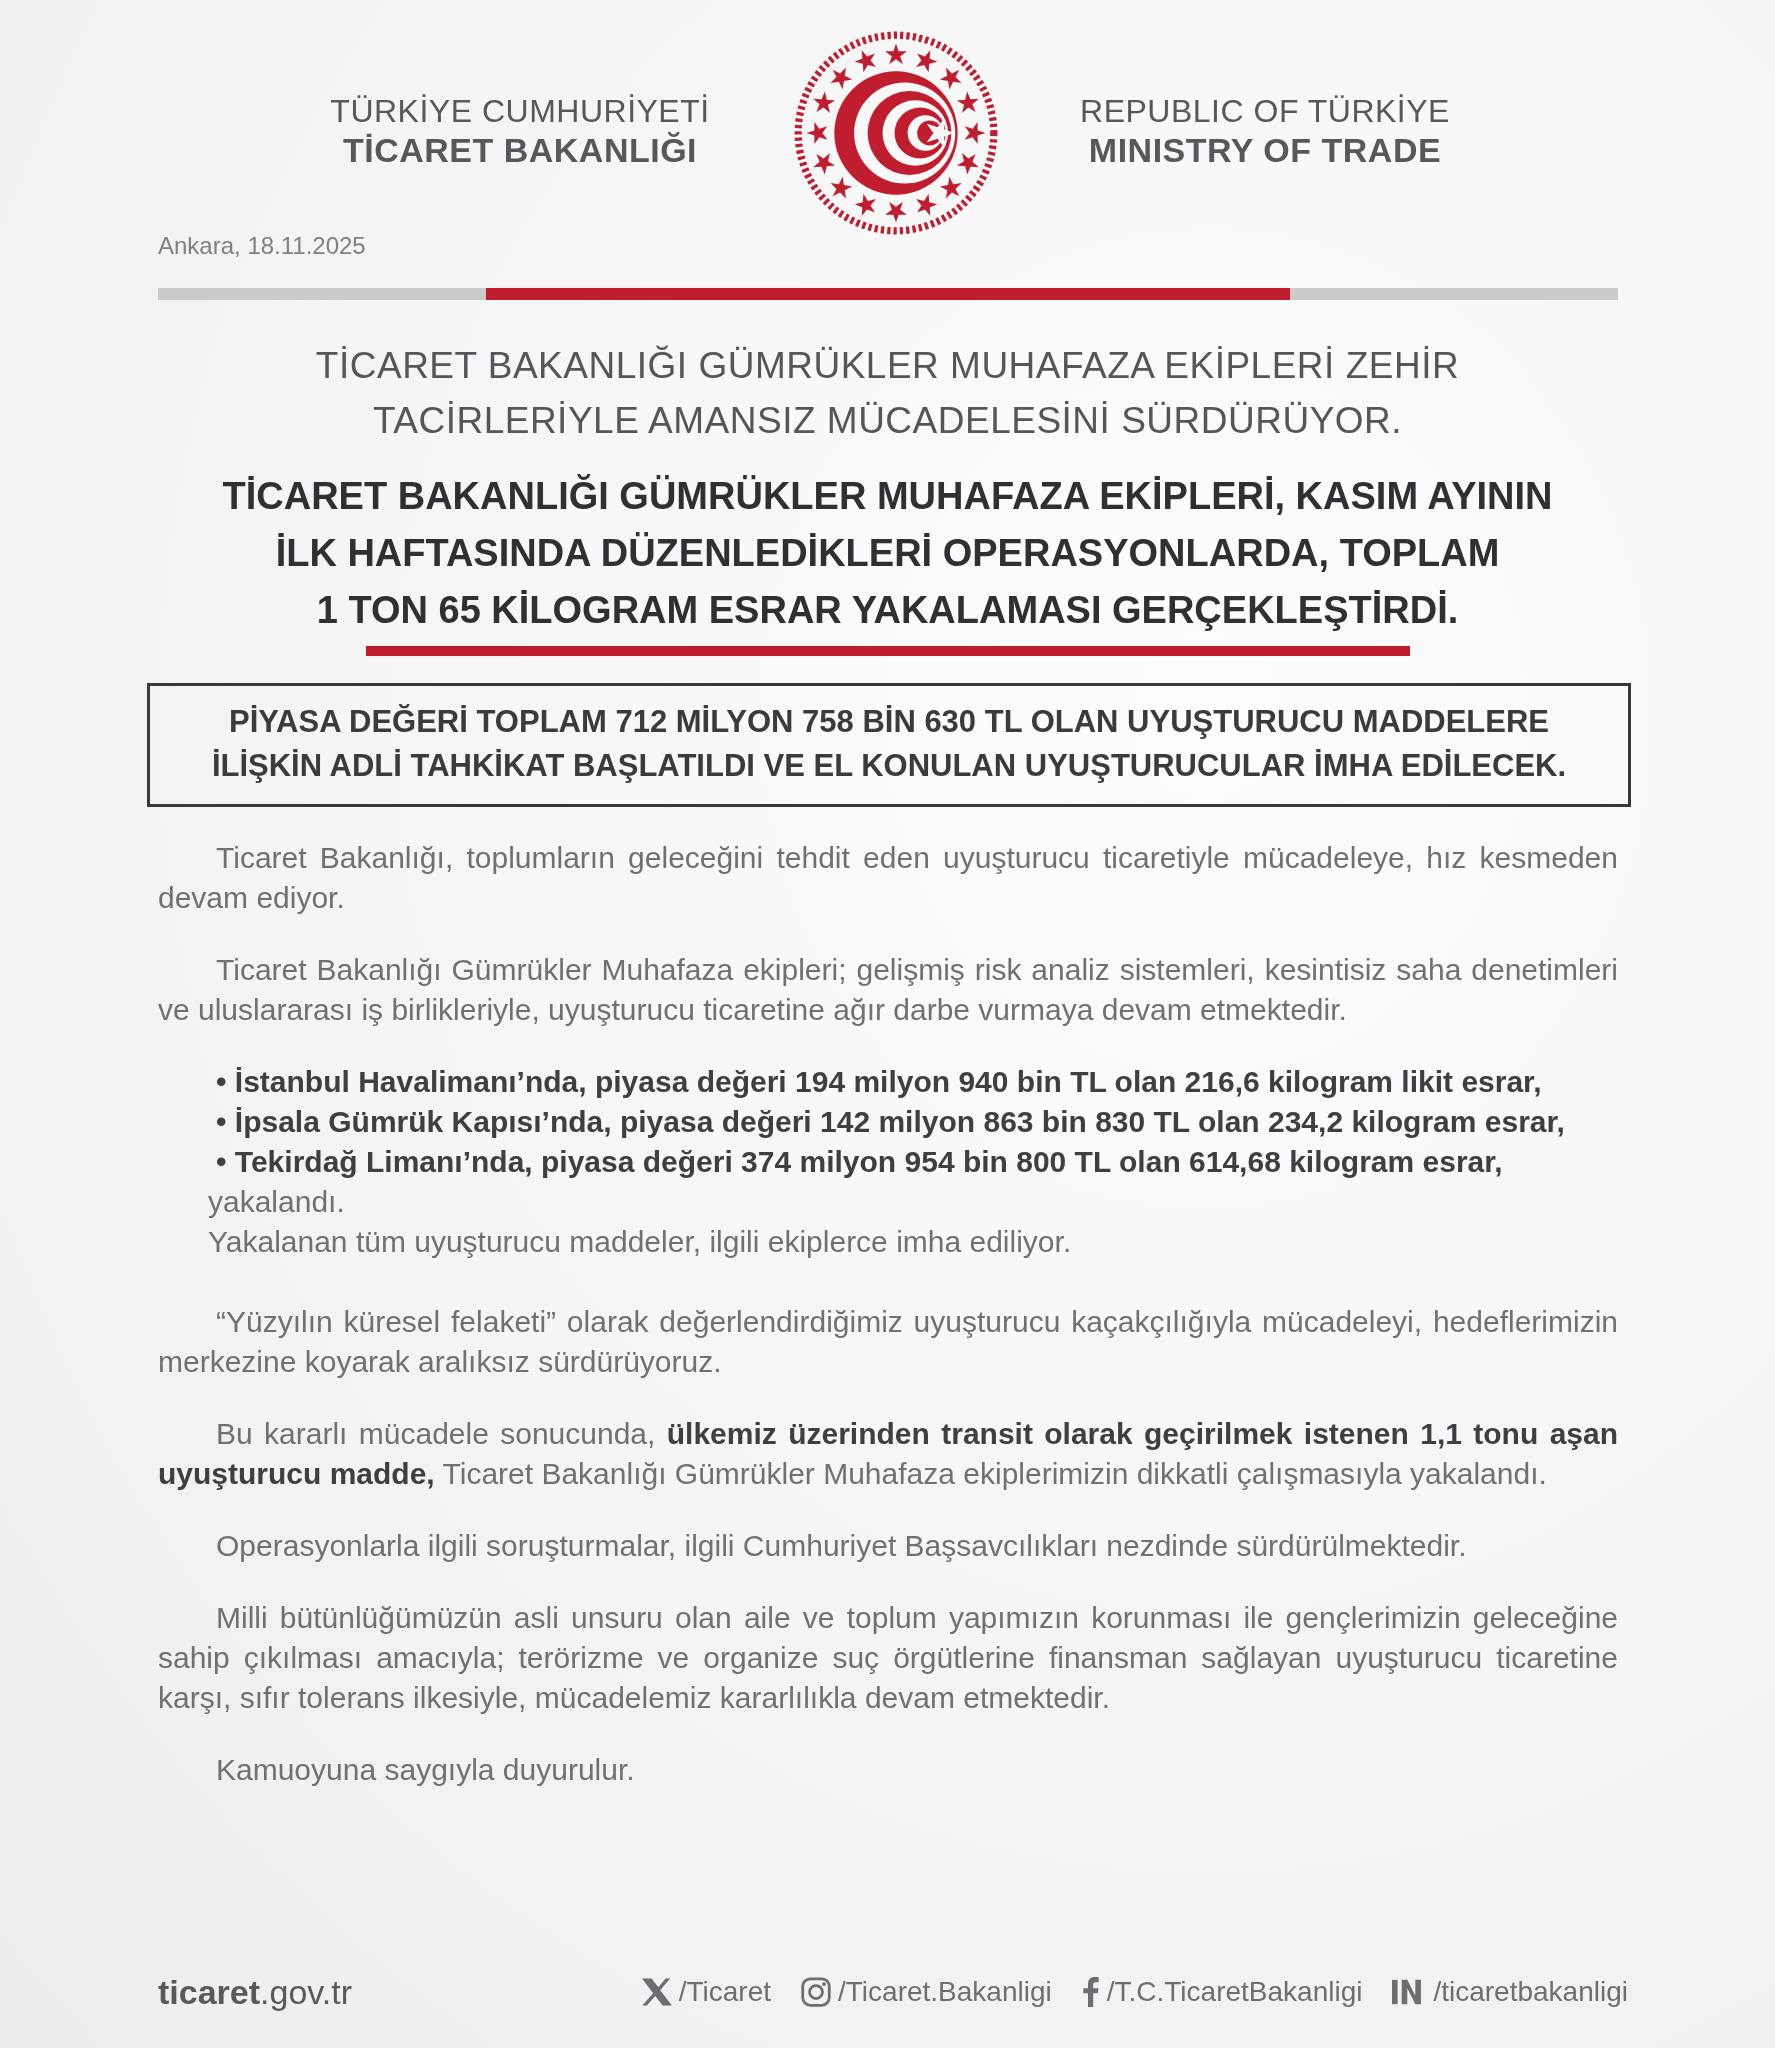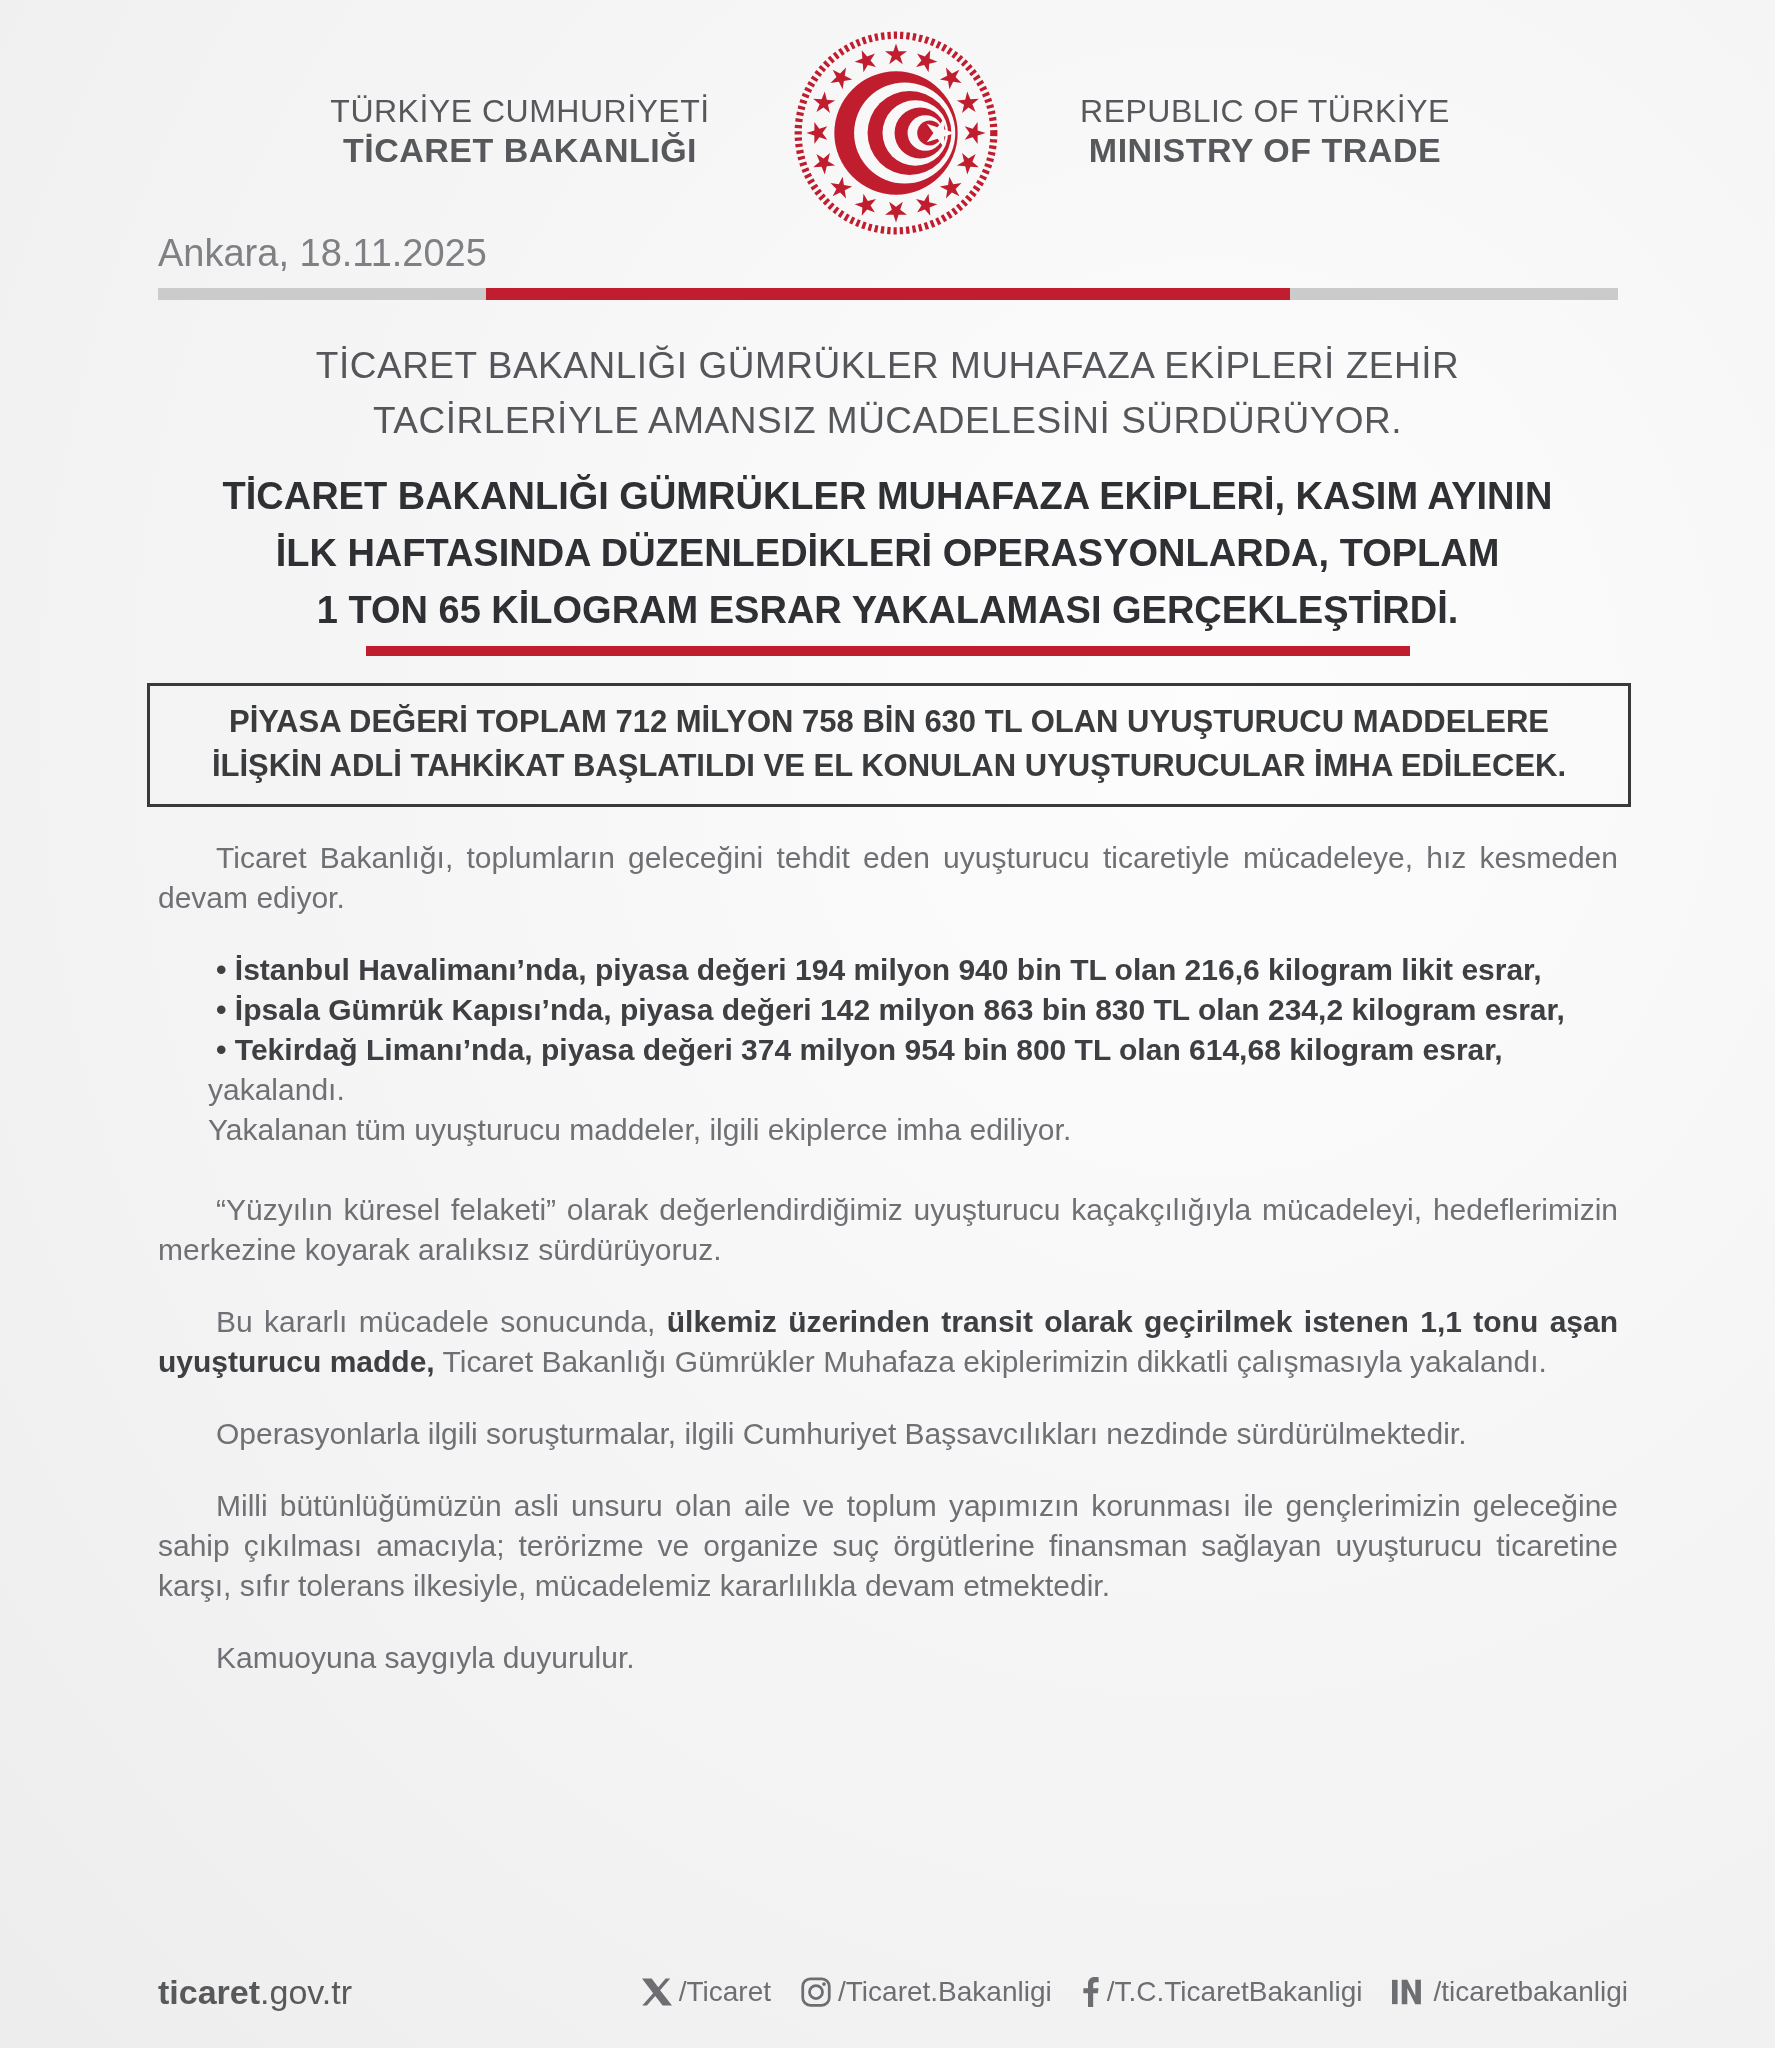--- a/index.html
+++ b/index.html
@@ -10,21 +10,21 @@
   }
   
   .masthead{position:absolute;top:0;left:0;right:0;height:252px;}
   .hdr-block{position:absolute;top:92px;width:530px;text-align:center;color:#57585b;}
   .hdr-block.left{left:255px;}
   .hdr-block.right{left:1000px;}
   .hdr-line1{font-size:32px;letter-spacing:.5px;line-height:38px;font-weight:400;}
   .hdr-line2{font-size:34px;letter-spacing:.5px;line-height:40px;font-weight:700;}
   .logo{position:absolute;left:790px;top:26px;width:212px;height:214px;}
   
-  .date{position:absolute;top:232px;left:158px;font-size:38px;color:#7e8083;}
+  .date{position:absolute;top:232px;left:158px;font-size:24px;color:#7e8083;}
   .divider{position:absolute;top:288px;left:158px;width:1460px;height:12px;background:#cbcbcc;}
   .divider-red{position:absolute;left:328px;top:0;width:804px;height:12px;background:#c01d2e;}
   
   .subtitle{position:absolute;top:338px;left:0;width:1775px;text-align:center;
     color:#55565a;font-size:37px;line-height:55px;letter-spacing:.5px;}
   .subtitle div{white-space:nowrap;}
   .headline{position:absolute;top:468px;left:0;width:1775px;text-align:center;
     color:#2f3033;font-size:38px;line-height:57px;font-weight:700;}
   .headline div{white-space:nowrap;}
   .headline-rule{position:absolute;top:646px;left:366px;width:1044px;height:10px;background:#c01d2e;}
@@ -124,20 +124,21 @@
   </div>
   <div class="headline-rule"></div>
 
   <div class="hbox">
     <div>PİYASA DEĞERİ TOPLAM 712 MİLYON 758 BİN 630 TL OLAN UYUŞTURUCU MADDELERE</div>
     <div>İLİŞKİN ADLİ TAHKİKAT BAŞLATILDI VE EL KONULAN UYUŞTURUCULAR İMHA EDİLECEK.</div>
   </div>
 
   <div class="content">
     <p class="para indent">Ticaret Bakanlığı, toplumların geleceğini tehdit eden uyuşturucu ticaretiyle mücadeleye, hız kesmeden devam ediyor.</p>
+    <p class="para indent">Ticaret Bakanlığı Gümrükler Muhafaza ekipleri; gelişmiş risk analiz sistemleri, kesintisiz saha denetimleri ve uluslararası iş birlikleriyle, uyuşturucu ticaretine ağır darbe vurmaya devam etmektedir.</p>
 
     <div class="ops">
       <p class="bullet">•  İstanbul Havalimanı’nda, piyasa değeri 194 milyon 940 bin TL olan 216,6 kilogram likit esrar,</p>
       <p class="bullet">•  İpsala Gümrük Kapısı’nda, piyasa değeri 142 milyon 863 bin 830 TL olan 234,2 kilogram esrar,</p>
       <p class="bullet">•  Tekirdağ Limanı’nda, piyasa değeri 374 milyon 954 bin 800 TL olan 614,68 kilogram esrar,</p>
       <p class="cont">yakalandı.</p>
       <p class="cont">Yakalanan tüm uyuşturucu maddeler, ilgili ekiplerce imha ediliyor.</p>
     </div>
 
     <p class="para indent">“Yüzyılın küresel felaketi” olarak değerlendirdiğimiz uyuşturucu kaçakçılığıyla mücadeleyi, hedeflerimizin merkezine koyarak aralıksız sürdürüyoruz.</p>

